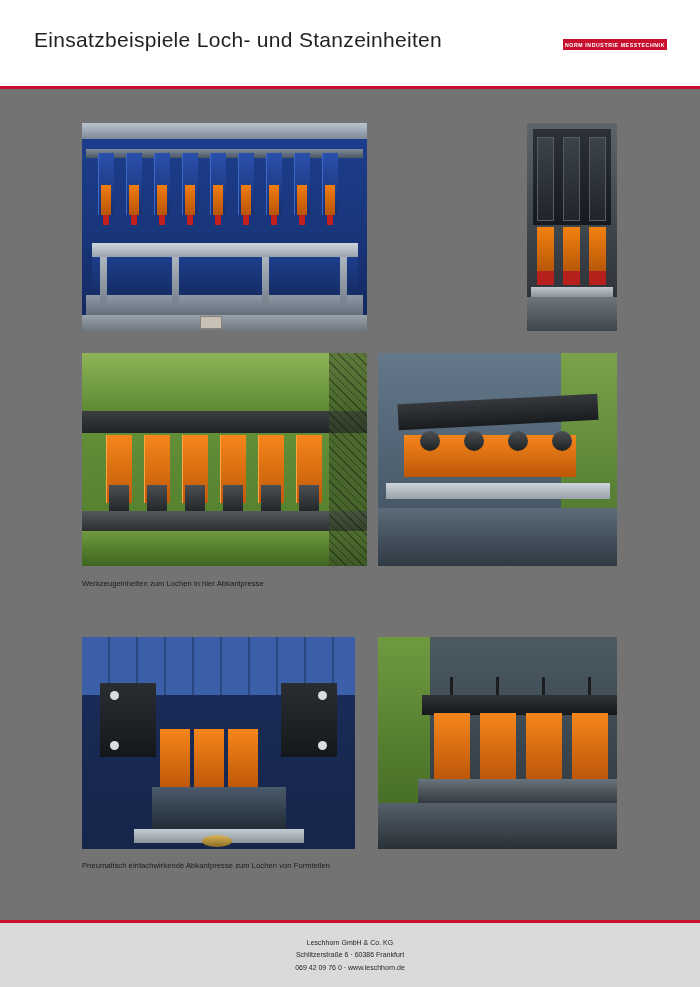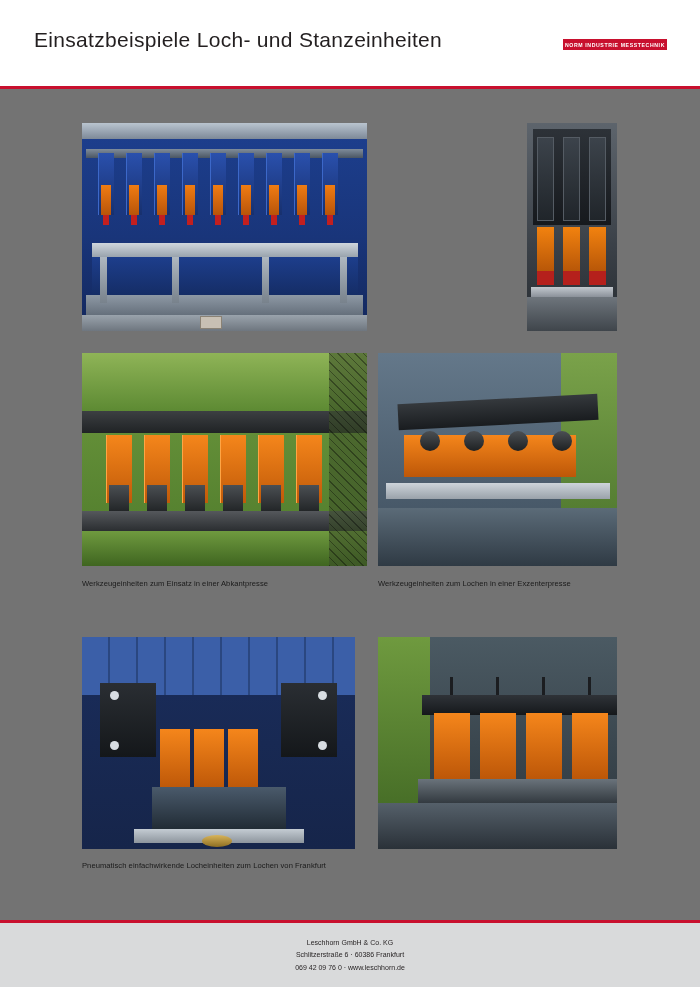--- a/index.html
+++ b/index.html
@@ -290,53 +290,52 @@
     <div class="p3-toolblk" style="left:27px"></div>
     <div class="p3-toolblk" style="left:65px"></div>
     <div class="p3-toolblk" style="left:103px"></div>
     <div class="p3-toolblk" style="left:141px"></div>
     <div class="p3-toolblk" style="left:179px"></div>
     <div class="p3-toolblk" style="left:217px"></div>
     <div class="p3-lowbeam"></div>
     <div class="p3-bottom"></div>
     <div class="p3-mesh"></div>
   </div>
-  <div class="caption" style="left:82px; top:578px; width:285px;">Werkzeugeinheiten zum Einsatz in einer Abkantpresse</div>
+  <div class="caption" style="left:82px; top:578px; width:285px;">Werkzeugeinheiten zum Lochen in hier Abkantpresse</div>
 
   <div class="photo" id="photo4">
     <div class="p4-bg"></div>
     <div class="p4-green"></div>
     <div class="p4-darkbar"></div>
     <div class="p4-orange"></div>
     <div class="p4-roller" style="left:42px"></div>
     <div class="p4-roller" style="left:86px"></div>
     <div class="p4-roller" style="left:130px"></div>
     <div class="p4-roller" style="left:174px"></div>
     <div class="p4-sheet"></div>
     <div class="p4-floor"></div>
   </div>
-  <div class="caption" style="left:378px; top:578px; width:265px;">Werkzeugeinheiten zum Lochen in einer Exzenterpresse</div>
 
   <div class="photo" id="photo5">
     <div class="p5-bg"></div>
     <div class="p5-grid"></div>
     <div class="p5-blockL"></div>
     <div class="p5-blockR"></div>
     <div class="p5-orange" style="left:78px"></div>
     <div class="p5-orange" style="left:112px"></div>
     <div class="p5-orange" style="left:146px"></div>
     <div class="p5-table"></div>
     <div class="p5-strip"></div>
     <div class="p5-dot" style="left:28px; top:54px"></div>
     <div class="p5-dot" style="right:28px; top:54px"></div>
     <div class="p5-dot" style="left:28px; top:104px"></div>
     <div class="p5-dot" style="right:28px; top:104px"></div>
     <div class="p5-gold"></div>
   </div>
-  <div class="caption" style="left:82px; top:860px; width:275px;">Pneumatisch einfachwirkende Locheinheiten zum Lochen von Frankfurt</div>
+  <div class="caption" style="left:82px; top:860px; width:275px;">Pneumatisch einfachwirkende Abkantpresse zum Lochen von Formteilen</div>
 
   <div class="photo" id="photo6">
     <div class="p6-bg"></div>
     <div class="p6-green"></div>
     <div class="p6-hose" style="left:72px"></div>
     <div class="p6-hose" style="left:118px"></div>
     <div class="p6-hose" style="left:164px"></div>
     <div class="p6-hose" style="left:210px"></div>
     <div class="p6-rail"></div>
     <div class="p6-unit" style="left:56px"></div>

